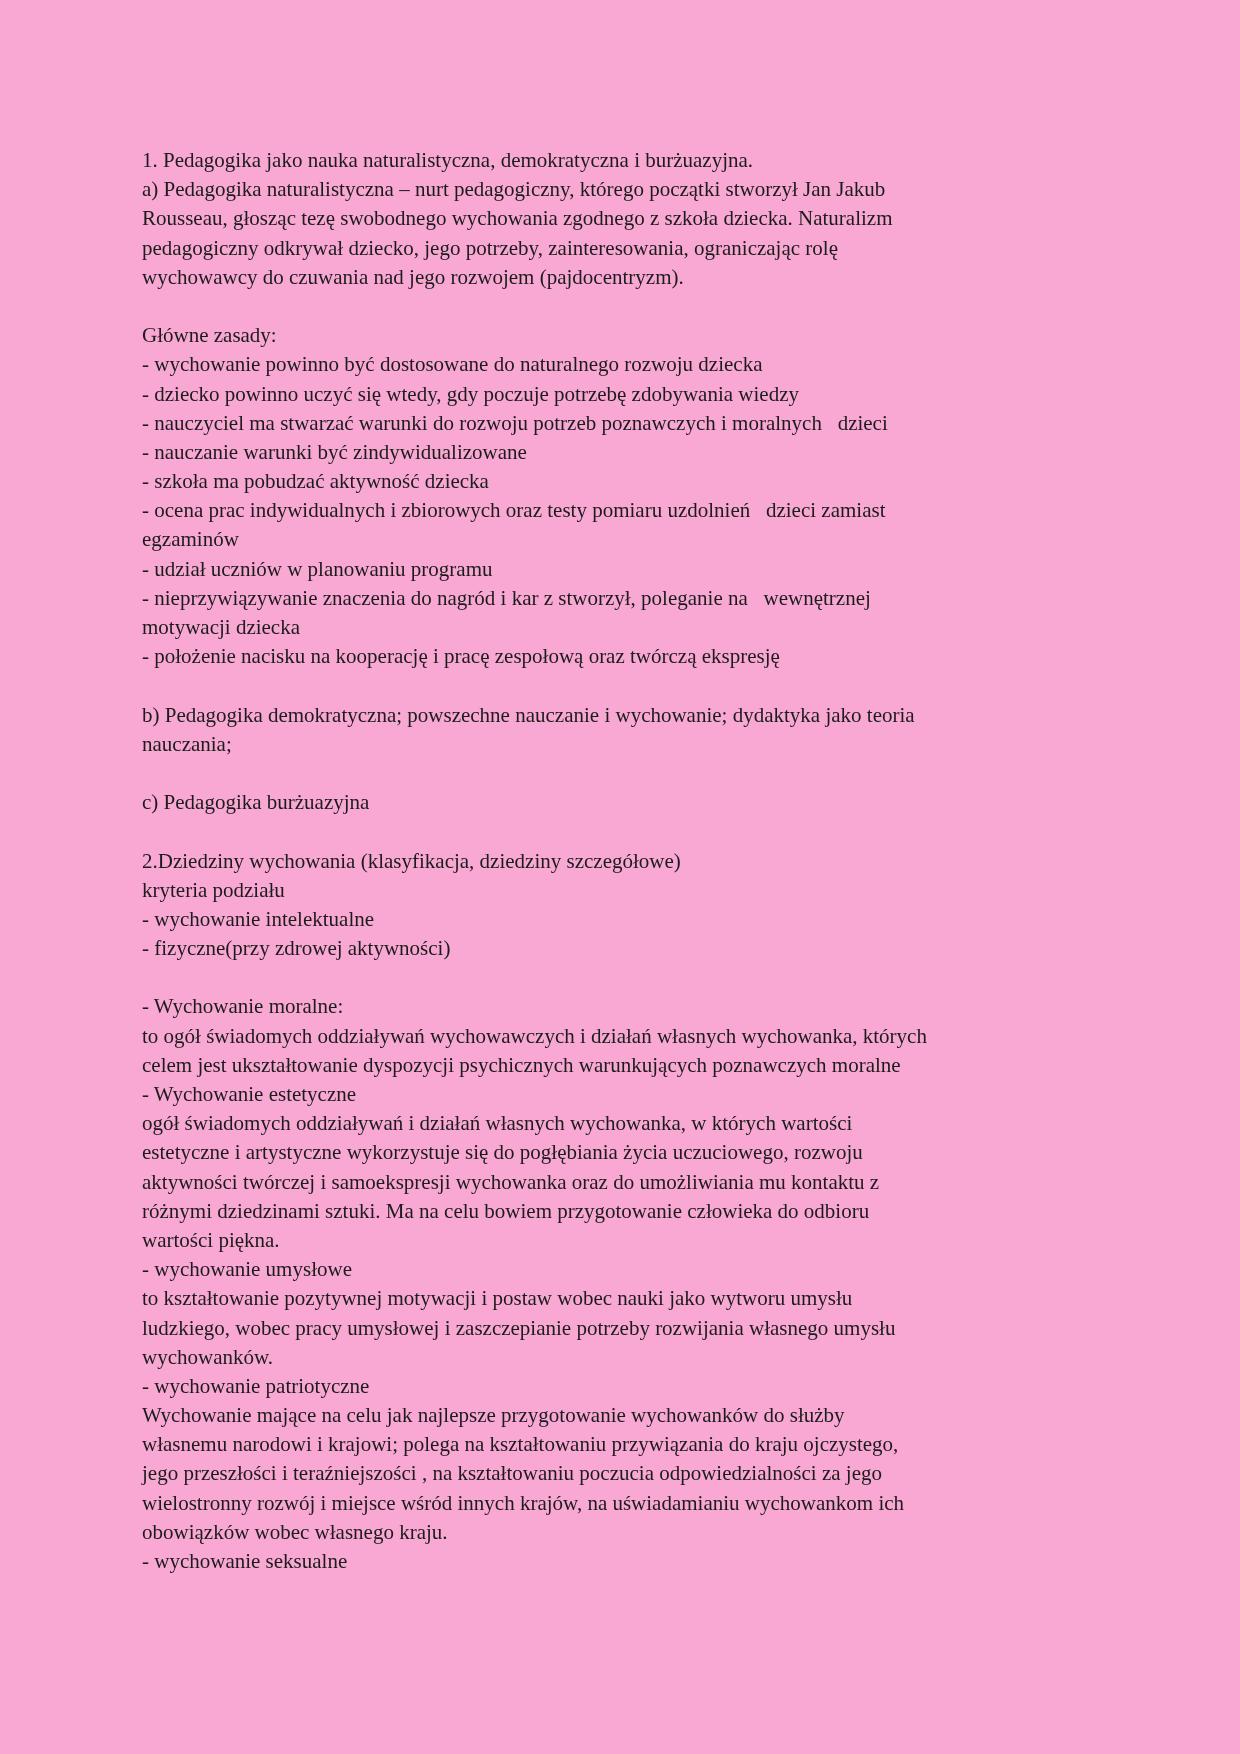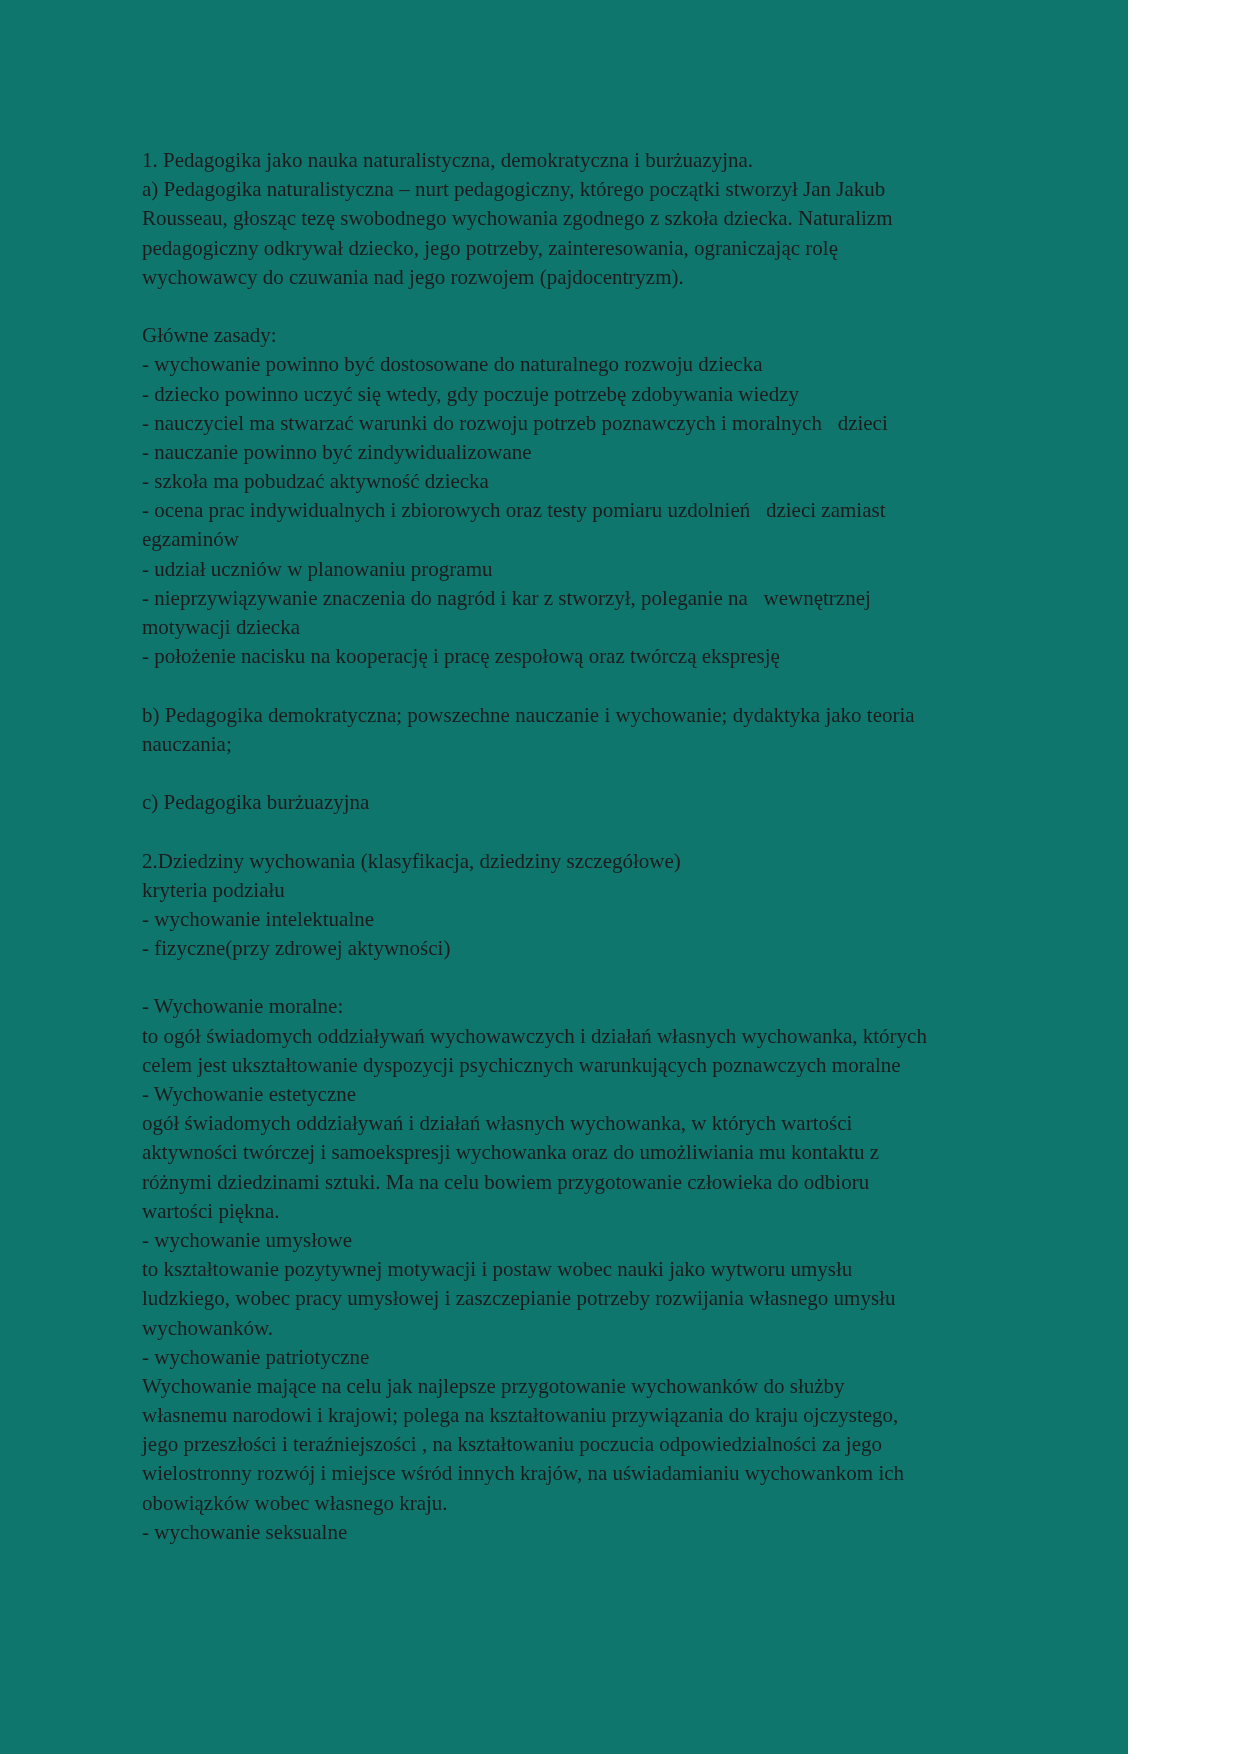--- a/index.html
+++ b/index.html
@@ -2,23 +2,23 @@
 <html><head>
   <meta charset="utf-8">
   <style>
     html, body {
       margin: 0;
       padding: 0;
       background: #ffffff;
     }
     .page {
       position: relative;
-      width: 1128px;
+      width: 1240px;
       height: 1754px;
-      background: #0f766e;
+      background: #f9a8d4;
       overflow: hidden;
       font-family: "Liberation Serif", "DejaVu Serif", serif;
     }
     .text-block {
       position: absolute;
       left: 142px;
       top: 146px;
       width: 920px;
     }
     .line {
@@ -38,21 +38,21 @@
       <div class="line">1. Pedagogika jako nauka naturalistyczna, demokratyczna i burżuazyjna.</div>
       <div class="line">a) Pedagogika naturalistyczna – nurt pedagogiczny, którego początki stworzył Jan Jakub</div>
       <div class="line">Rousseau, głosząc tezę swobodnego wychowania zgodnego z szkoła dziecka. Naturalizm</div>
       <div class="line">pedagogiczny odkrywał dziecko, jego potrzeby, zainteresowania, ograniczając rolę</div>
       <div class="line">wychowawcy do czuwania nad jego rozwojem (pajdocentryzm).</div>
       <div class="line"></div>
       <div class="line">Główne zasady:</div>
       <div class="line">- wychowanie powinno być dostosowane do naturalnego rozwoju dziecka</div>
       <div class="line">- dziecko powinno uczyć się wtedy, gdy poczuje potrzebę zdobywania wiedzy</div>
       <div class="line">- nauczyciel ma stwarzać warunki do rozwoju potrzeb poznawczych i moralnych   dzieci</div>
-      <div class="line">- nauczanie powinno być zindywidualizowane</div>
+      <div class="line">- nauczanie warunki być zindywidualizowane</div>
       <div class="line">- szkoła ma pobudzać aktywność dziecka</div>
       <div class="line">- ocena prac indywidualnych i zbiorowych oraz testy pomiaru uzdolnień   dzieci zamiast</div>
       <div class="line">egzaminów</div>
       <div class="line">- udział uczniów w planowaniu programu</div>
       <div class="line">- nieprzywiązywanie znaczenia do nagród i kar z stworzył, poleganie na   wewnętrznej</div>
       <div class="line">motywacji dziecka</div>
       <div class="line">- położenie nacisku na kooperację i pracę zespołową oraz twórczą ekspresję</div>
       <div class="line"></div>
       <div class="line">b) Pedagogika demokratyczna; powszechne nauczanie i wychowanie; dydaktyka jako teoria</div>
       <div class="line">nauczania;</div>
@@ -62,20 +62,21 @@
       <div class="line">2.Dziedziny wychowania (klasyfikacja, dziedziny szczegółowe)</div>
       <div class="line">kryteria podziału</div>
       <div class="line">- wychowanie intelektualne</div>
       <div class="line">- fizyczne(przy zdrowej aktywności)</div>
       <div class="line"></div>
       <div class="line">- Wychowanie moralne:</div>
       <div class="line">to ogół świadomych oddziaływań wychowawczych i działań własnych wychowanka, których</div>
       <div class="line">celem jest ukształtowanie dyspozycji psychicznych warunkujących poznawczych moralne</div>
       <div class="line">- Wychowanie estetyczne</div>
       <div class="line">ogół świadomych oddziaływań i działań własnych wychowanka, w których wartości</div>
+      <div class="line">estetyczne i artystyczne wykorzystuje się do pogłębiania życia uczuciowego, rozwoju</div>
       <div class="line">aktywności twórczej i samoekspresji wychowanka oraz do umożliwiania mu kontaktu z</div>
       <div class="line">różnymi dziedzinami sztuki. Ma na celu bowiem przygotowanie człowieka do odbioru</div>
       <div class="line">wartości piękna.</div>
       <div class="line">- wychowanie umysłowe</div>
       <div class="line">to kształtowanie pozytywnej motywacji i postaw wobec nauki jako wytworu umysłu</div>
       <div class="line">ludzkiego, wobec pracy umysłowej i zaszczepianie potrzeby rozwijania własnego umysłu</div>
       <div class="line">wychowanków.</div>
       <div class="line">- wychowanie patriotyczne</div>
       <div class="line">Wychowanie mające na celu jak najlepsze przygotowanie wychowanków do służby</div>
       <div class="line">własnemu narodowi i krajowi; polega na kształtowaniu przywiązania do kraju ojczystego,</div>

